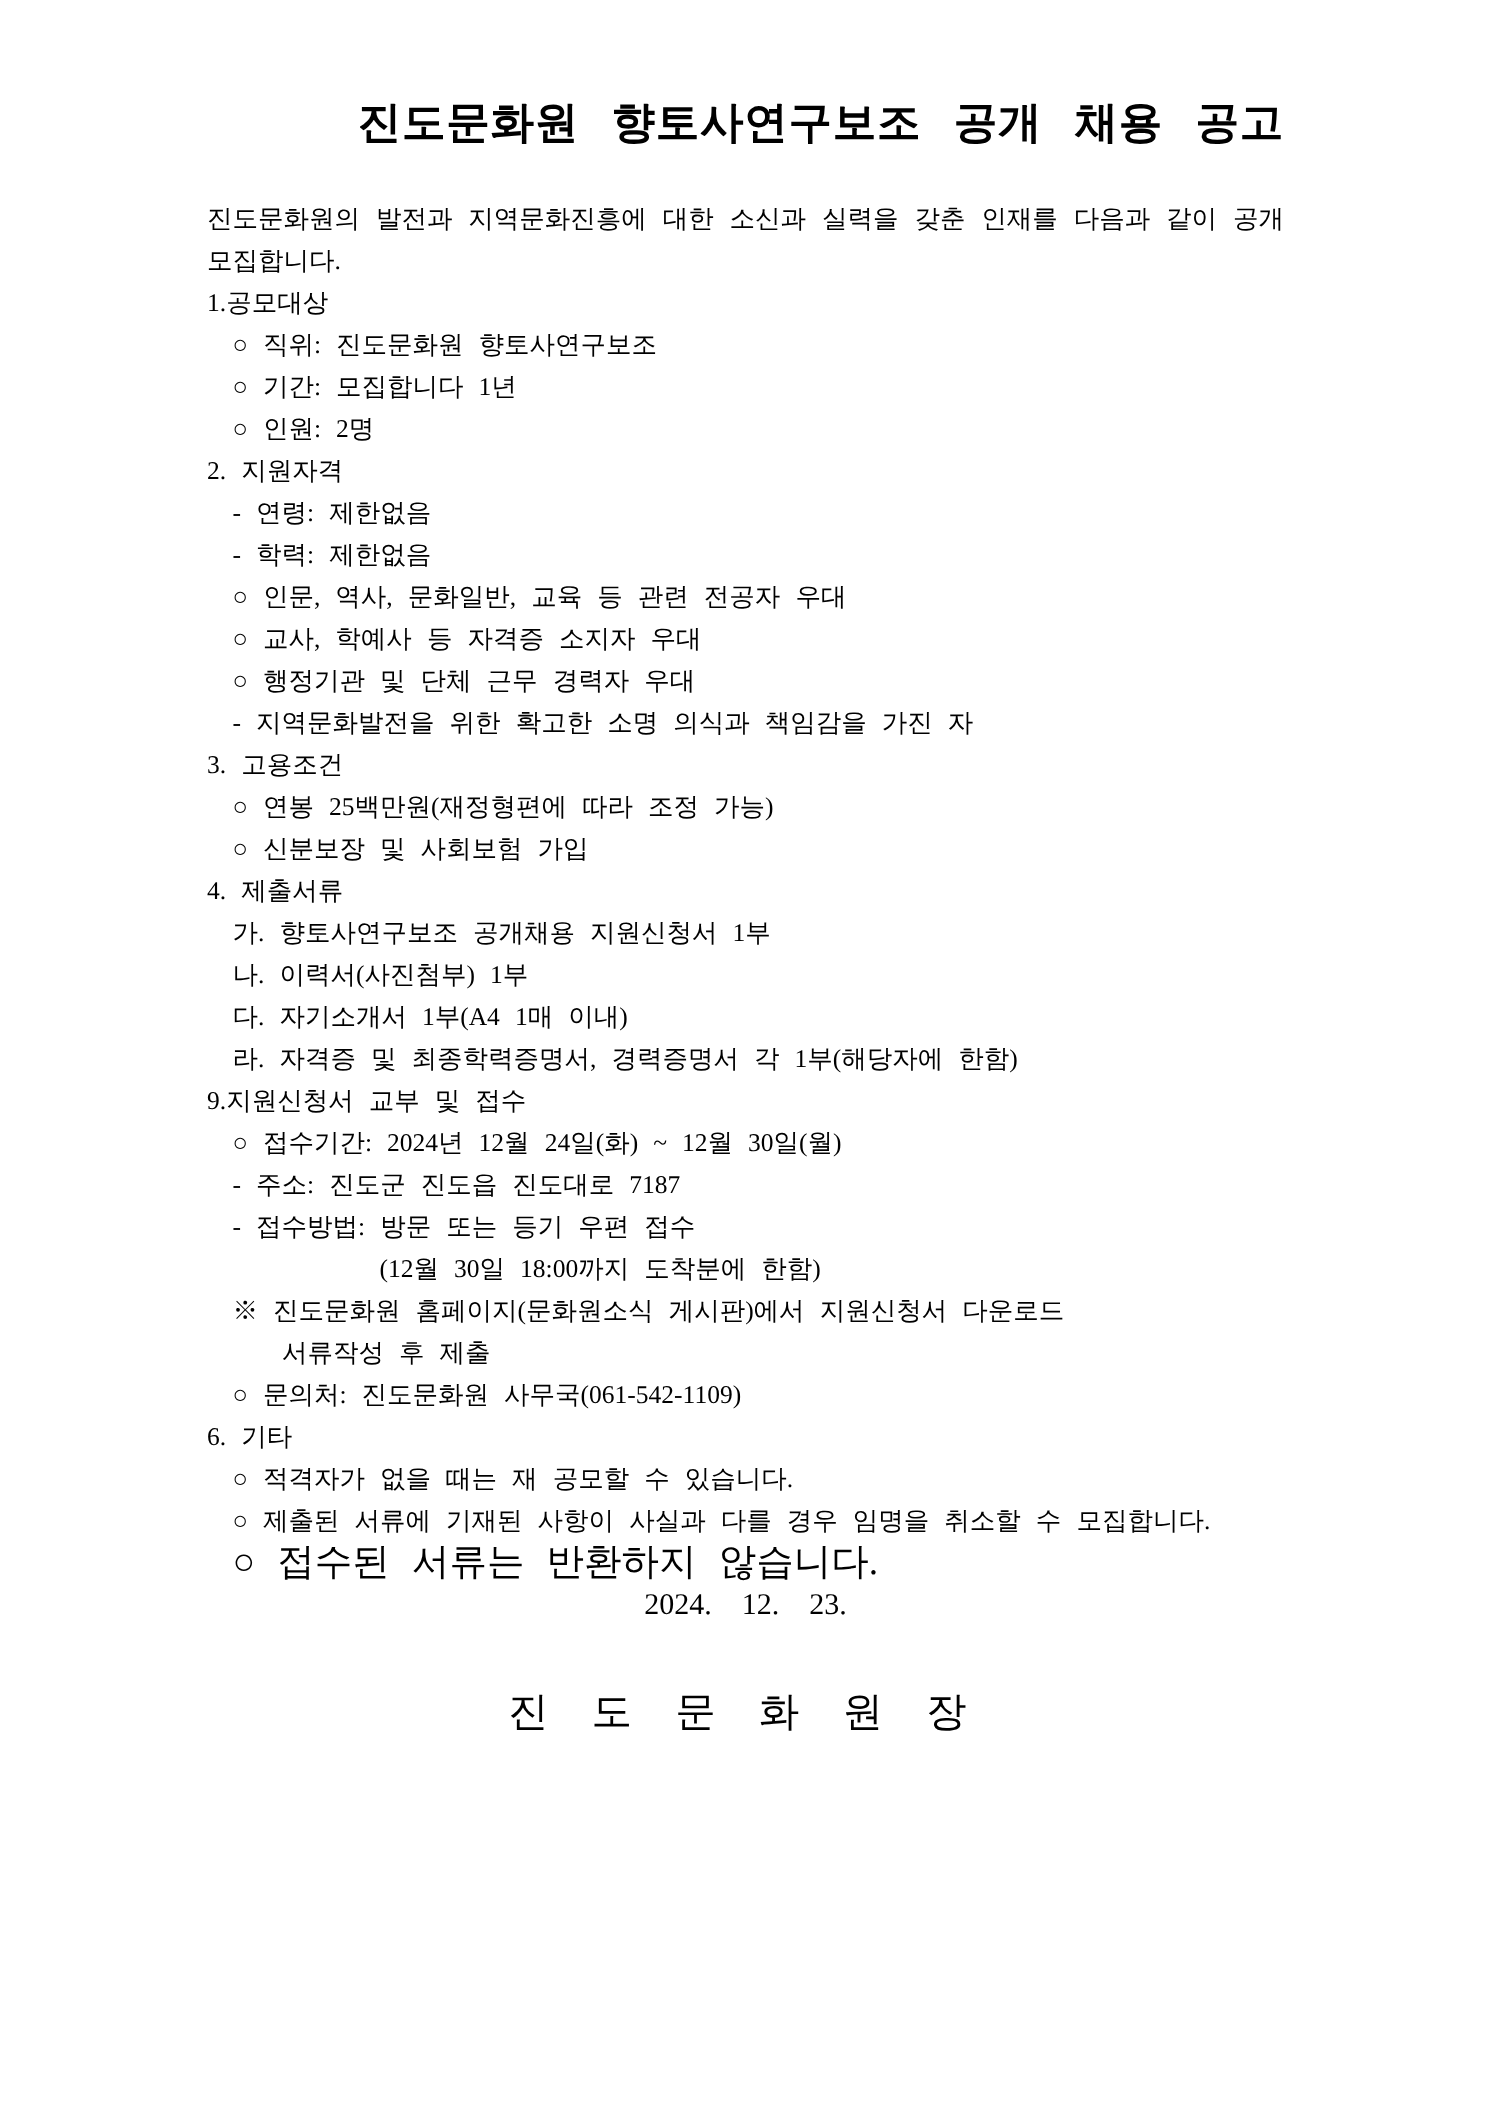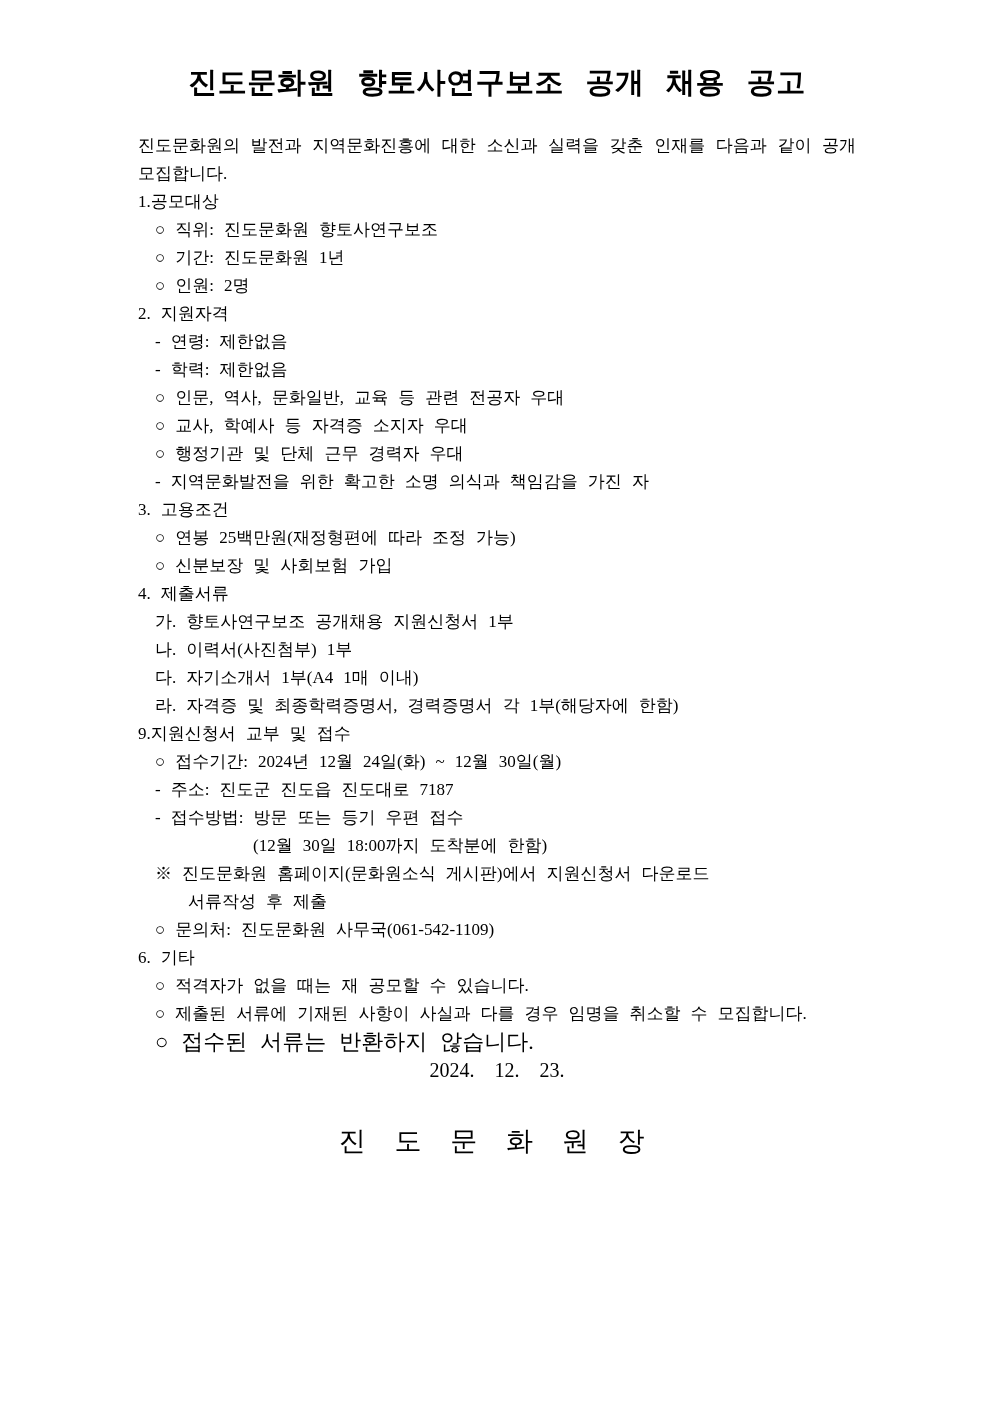--- a/index.html
+++ b/index.html
@@ -20,21 +20,21 @@
     position: absolute;
     left: 138px;
     top: 62px;
     width: 718px;
   }
   .doc-title {
     font-family: "Liberation Sans", "DejaVu Sans", sans-serif;
     font-weight: bold;
     font-size: 29px;
     line-height: 40px;
-    text-align: center;
+    text-align: right;
     word-spacing: 0.45em;
     white-space: nowrap;
     margin: 0 0 30px 0;
     letter-spacing: 0.5px;
   }
   .intro {
     font-size: 17px;
     line-height: 28px;
     text-align: justify;
     word-spacing: 0.34em;
@@ -43,21 +43,21 @@
   .line {
     font-size: 17px;
     line-height: 28px;
     word-spacing: 0.34em;
     white-space: pre-wrap;
   }
   .lvl0 { padding-left: 0; }
   .lvl1 { padding-left: 17px; }
   .lvl2 { padding-left: 115px; }
   .lvl3 { padding-left: 50px; }
-  .large { font-size: 22px; }
+  .large { font-size: 25px; }
   .date-line {
     font-size: 20px;
     line-height: 28px;
     text-align: center;
     word-spacing: 0.25em;
     white-space: pre;
   }
   .signature-line {
     font-size: 27px;
     line-height: 34px;
@@ -72,21 +72,21 @@
 
 <div class="page">
   <div class="content">
 
     <h1 class="doc-title">진도문화원 향토사연구보조 공개 채용 공고</h1>
 
     <p class="intro">진도문화원의 발전과 지역문화진흥에 대한 소신과 실력을 갖춘 인재를 다음과 같이 공개 모집합니다.</p>
 
     <div class="line lvl0">1.공모대상</div>
     <div class="line lvl1">○ 직위: 진도문화원 향토사연구보조</div>
-    <div class="line lvl1">○ 기간: 진도문화원 1년</div>
+    <div class="line lvl1">○ 기간: 모집합니다 1년</div>
     <div class="line lvl1">○ 인원: 2명</div>
     <div class="line lvl0">2. 지원자격</div>
     <div class="line lvl1">- 연령: 제한없음</div>
     <div class="line lvl1">- 학력: 제한없음</div>
     <div class="line lvl1">○ 인문, 역사, 문화일반, 교육 등 관련 전공자 우대</div>
     <div class="line lvl1">○ 교사, 학예사 등 자격증 소지자 우대</div>
     <div class="line lvl1">○ 행정기관 및 단체 근무 경력자 우대</div>
     <div class="line lvl1">- 지역문화발전을 위한 확고한 소명 의식과 책임감을 가진 자</div>
     <div class="line lvl0">3. 고용조건</div>
     <div class="line lvl1">○ 연봉 25백만원(재정형편에 따라 조정 가능)</div>

